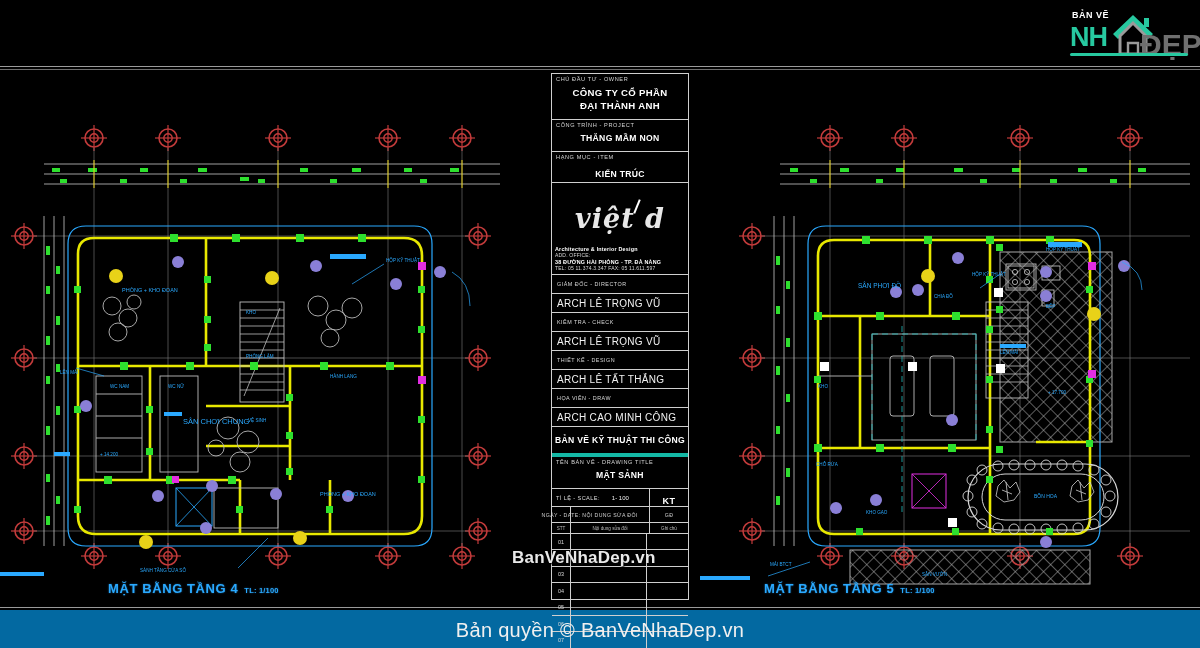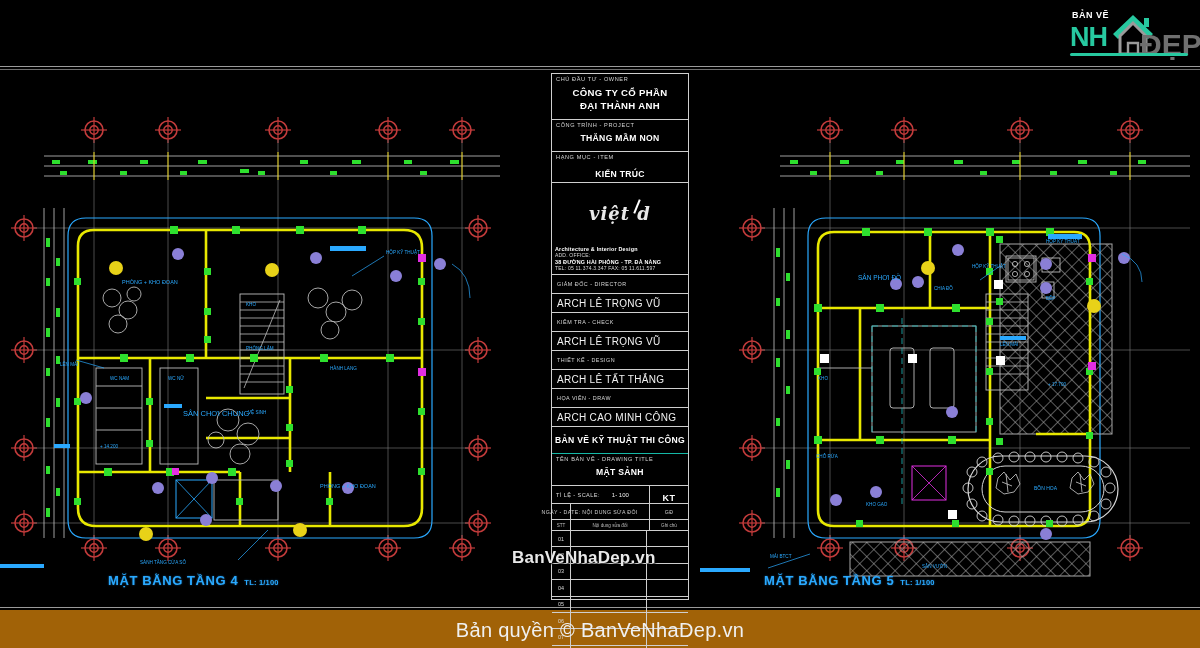--- a/index.html
+++ b/index.html
@@ -1,17 +1,17 @@
 <!DOCTYPE html>
 <html><head>
 <meta charset="utf-8">
 <style>
   html,body{margin:0;padding:0;background:#000;}
   body{width:1200px;height:648px;overflow:hidden;font-family:"Liberation Sans",sans-serif;}
-  .root{position:relative;width:1200px;height:648px;background:#a16207;}
+  .root{position:relative;width:1200px;height:648px;background:#0369a1;}
 
   
   .topbar{position:absolute;left:0;top:0;width:1200px;height:64px;background:#000;}
   .logo{position:absolute;right:8px;top:6px;width:128px;height:52px;}
   .logo-banve{position:absolute;left:8px;top:4px;color:#ffffff;font-size:9px;font-weight:bold;letter-spacing:.5px;}
   .logo-nh{position:absolute;left:6px;top:16px;color:#27c9a0;font-size:27px;font-weight:bold;letter-spacing:-1px;}
   .logo-dep{position:absolute;left:76px;top:22px;color:#6f6f6f;font-size:30px;font-weight:bold;}
   .logo-house{position:absolute;left:46px;top:6px;width:46px;height:44px;}
   .logo-underline{position:absolute;left:6px;bottom:2px;width:118px;height:3px;background:#27c9a0;border-radius:2px;}
 
@@ -25,27 +25,27 @@
   .titleblock{position:absolute;left:551px;top:9px;width:136px;height:525px;border:1px solid #cfcfcf;background:#000;}
   .tb-cell{border-bottom:1px solid #cfcfcf;box-sizing:border-box;padding:2px 4px;}
   .tb-sub{color:#d6d6d6;font-size:5.6px;letter-spacing:.6px;white-space:nowrap;}
   .tb-main{color:#ffffff;font-size:9.6px;font-weight:bold;letter-spacing:.3px;text-align:center;white-space:nowrap;}
   .tb-main.sm{font-size:8.6px;}
   .tb-row{border-bottom:1px solid #cfcfcf;box-sizing:border-box;height:19px;display:flex;flex-direction:column;justify-content:center;padding-left:5px;}
   .tb-role{color:#d9d9d9;font-size:5.4px;letter-spacing:.5px;white-space:nowrap;}
   .tb-name{color:#f2f2f2;font-size:10px;letter-spacing:.3px;white-space:nowrap;}
 
   .tb-logo{height:92px;border-bottom:1px solid #cfcfcf;position:relative;box-sizing:border-box;}
-  .vietd{position:absolute;left:0;right:0;top:20px;text-align:center;color:#e8e8e8;font-family:"DejaVu Serif",serif;font-size:18px;font-style:italic;font-weight:bold;letter-spacing:1px;}
+  .vietd{position:absolute;left:0;right:0;top:20px;text-align:center;color:#e8e8e8;font-family:"DejaVu Serif",serif;font-size:27px;font-style:italic;font-weight:bold;letter-spacing:1px;}
   .vietd-tick{position:absolute;left:84px;top:16px;width:2px;height:15px;background:#ffffff;transform:rotate(22deg);}
   .tb-office{position:absolute;left:3px;bottom:2px;right:2px;}
   .tb-office div{color:#d8d8d8;font-size:5px;letter-spacing:.2px;line-height:6.6px;white-space:nowrap;}
   .tb-office .b{font-weight:bold;font-size:5.4px;color:#ffffff;}
 
-  .tb-bigtitle{height:26px;display:flex;align-items:center;justify-content:center;border-bottom:1px solid #14b8a6;}
+  .tb-bigtitle{height:26px;display:flex;align-items:center;justify-content:center;border-bottom:4px solid #14b8a6;}
   .tb-bigtitle span{color:#ffffff;font-size:8.6px;font-weight:bold;letter-spacing:.3px;}
 
   .tb-scale{height:18px;border-bottom:1px solid #cfcfcf;display:flex;box-sizing:border-box;}
   .tb-scale .l{flex:1;border-right:1px solid #cfcfcf;display:flex;align-items:center;padding-left:4px;gap:12px;}
   .tb-scale .r{width:38px;display:flex;align-items:flex-end;justify-content:center;}
   .tb-scale .lab{color:#dcdcdc;font-size:5.6px;letter-spacing:.4px;}
   .tb-scale .val{color:#eee;font-size:6px;}
   .tb-scale .kt{color:#fff;font-size:9px;font-weight:bold;letter-spacing:.5px;}
 
   .tb-rev-head{height:16px;display:flex;border-bottom:1px solid #cfcfcf;box-sizing:border-box;}
@@ -55,21 +55,21 @@
   .tb-rev-sub .c{display:flex;align-items:center;justify-content:center;border-right:1px solid #cfcfcf;color:#bdbdbd;font-size:4.6px;white-space:nowrap;}
   .tb-rev-sub .c:last-child{border-right:none;}
   .rev-row{height:16.4px;display:flex;border-bottom:1px solid #cfcfcf;box-sizing:border-box;}
   .rev-row .c{border-right:1px solid #cfcfcf;display:flex;align-items:center;padding-left:3px;color:#dadada;font-size:5.4px;}
   .rev-row .c:last-child{border-right:none;}
   .w-stt{width:18px;justify-content:center !important;padding-left:0 !important;}
   .w-mid{flex:1;}
   .w-end{width:38px;}
 
   
-  .plan{position:absolute;top:4px;height:546px;}
+  .plan{position:absolute;top:12px;height:546px;}
   .plan-left{left:0;width:548px;}
   .plan-right{left:690px;width:510px;}
   .plan svg{display:block;}
 
   .plan-caption{position:absolute;color:#2aa9ff;font-size:13px;font-weight:bold;letter-spacing:.6px;text-shadow:0 0 2px rgba(42,169,255,.5);margin-left:36px;}
   .plan-caption .sc{font-size:7.5px;margin-left:6px;letter-spacing:.2px;}
 
   
   .wm-mid{position:absolute;left:512px;top:484px;color:#e9e9e9;font-size:17px;font-weight:bold;letter-spacing:.2px;text-shadow:1px 1px 2px #000;}
   .wm-bottom{position:absolute;left:0;right:0;bottom:6px;text-align:center;color:#f0f0f0;font-size:20px;font-weight:normal;letter-spacing:.3px;}

